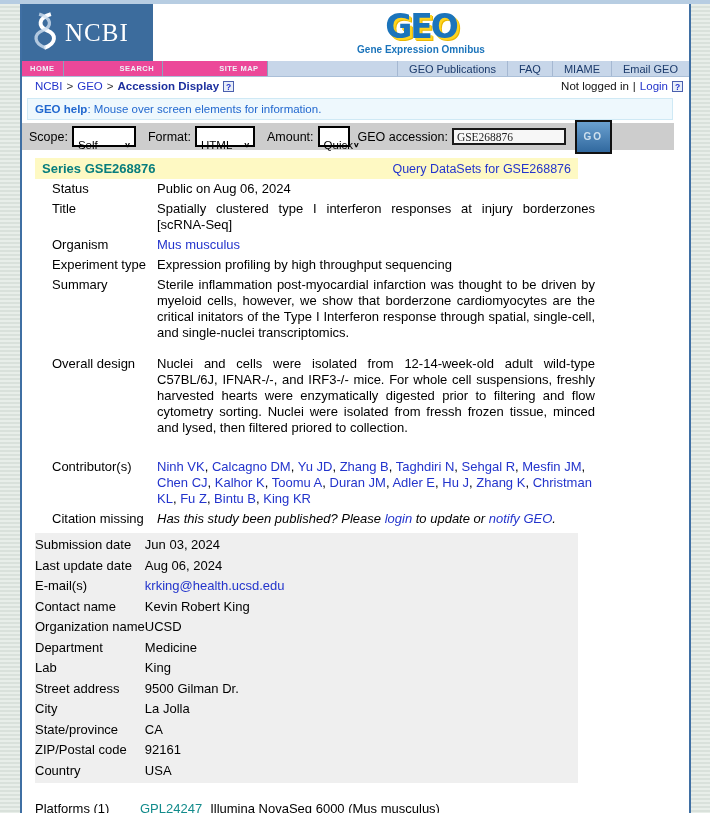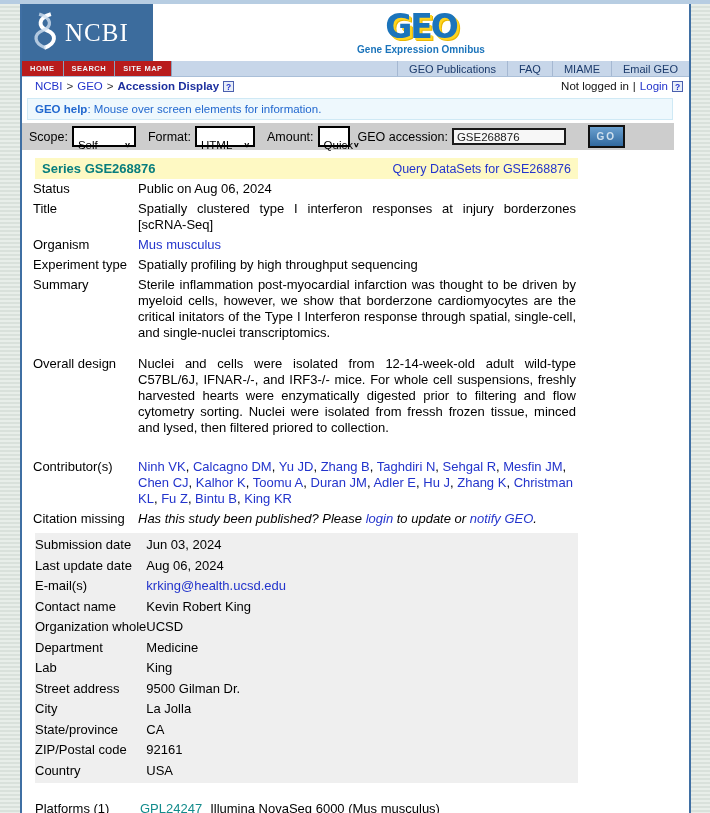--- a/index.html
+++ b/index.html
@@ -18,21 +18,21 @@
   
   .header { height:57px; display:flex; }
   .ncbi-box { width:131px; background:#3c6c9d; display:flex; align-items:center; padding-left:10px; gap:7px; cursor:pointer; }
   .ncbi-text { color:#fff; font-family:"Liberation Serif", serif; font-size:25px; letter-spacing:1px; }
   .geo-box { flex:1; background:#fff; display:flex; flex-direction:column; align-items:center; justify-content:center; padding-top:2px; }
   .geo-logo { font-family:"DejaVu Sans", sans-serif; font-weight:bold; font-size:33px; line-height:30px;
     color:#1b74bb; letter-spacing:-2px; text-shadow:2px 2px 0 #ffd41f, 3px 3px 0 #e9b700; }
   .geo-sub { font-weight:bold; font-size:10px; color:#1b74bb; margin-top:2px; }
   
   .navbar { height:16px; background:#c7d6e9; display:flex; border-bottom:1px solid #aabfd8; }
-  .nav-buttons { display:flex; background:#b91c1c; }
+  .nav-buttons { display:flex; background:#ec4899;gap:48px; }
   .nav-btn { display:flex; align-items:center; padding:0 8px; font-size:7.5px; font-weight:bold;
     letter-spacing:.5px; color:#eef3f8; border-right:1px solid #8aa2bd; cursor:pointer; }
   .nav-fill { flex:1; }
   .nav-links { display:flex; }
   .nav-link { display:flex; align-items:center; padding:0 11px; font-size:11px; color:#1b3a6b;
     border-left:1px solid #a5b8d2; cursor:pointer; }
   
   .crumb-row { height:18px; display:flex; justify-content:space-between; align-items:center;
     padding:0 6px 0 13px; font-size:11.5px; background:#fff; }
   .crumb-left, .crumb-right { display:flex; align-items:center; gap:4px; }
@@ -51,30 +51,30 @@
   .controls { margin-top:3px; margin-right:15px; height:27px; background:#cdcdcd;
     display:flex; align-items:center; padding-left:7px; font-size:12.5px; color:#000; }
   .ctl-label { margin:0 4px 0 0; }
   .ctl-label + .sel, .sel + .ctl-label, .acc-input + .go-btn { }
   .sel { display:inline-flex; align-items:center; justify-content:space-between;
     border:2px solid #000; background:#fff; height:17px; font-size:11.5px;
     padding:17px 3px 0 4px; margin-right:12px; cursor:pointer; }
   .sel-scope { width:64px; } .sel-format { width:60px; } .sel-amount { width:32px; margin-right:8px; }
   .chev { font-size:9px; font-weight:bold; transform:scaleY(.75); }
   .acc-input { width:114px; height:17px; border:2px solid #1a1a1a; background:#f7f7f7;
-    font-family:Liberation Sans, sans-serif; font-size:11.5px; padding-left:3px; color:#222; }
-  .go-btn { margin-left:22px; width:37px; height:23px; background:linear-gradient(#6aa0cf,#31699f);
+    font-family:Liberation Serif, serif; font-size:11.5px; padding-left:3px; color:#222; }
+  .go-btn { margin-left:9px; width:37px; height:34px; background:linear-gradient(#6aa0cf,#31699f);
     border:2px solid #111; color:#cfe0ee; font-weight:bold; font-size:10px; letter-spacing:2px;
     display:flex; align-items:center; justify-content:center; cursor:pointer; }
   
   .series-bar { margin:8px 0 0 13px; width:543px; height:21px; background:#fef9c3;
     display:flex; justify-content:space-between; align-items:center; padding:0 7px; }
   .series-title { font-weight:bold; font-size:13px; color:#077d7d; }
   .series-link { font-size:12.5px; }
-  table.info { margin-left:11px; width:543px; border-collapse:collapse; font-size:13px; line-height:16px; color:#000; }
+  table.info { margin-left:30px; width:543px; border-collapse:collapse; font-size:13px; line-height:16px; color:#000; }
   td.lbl { width:105px; vertical-align:top; padding:2px 0; white-space:nowrap; }
   td.val { padding:2px 0; vertical-align:top; }
   .just { text-align:justify; }
   tr.pad-sum td { padding-bottom:13px; }
   tr.pad-des td { padding-bottom:21px; }
   .italic { font-style:italic; }
   .contact-block { margin:4px 0 0 13px; width:543px; background:#efefef; padding:2px 0; }
   table.contact { width:100%; border-collapse:collapse; font-size:13px; line-height:16.5px; color:#000; }
   
   .plat-row { margin:18px 0 0 13px; width:543px; display:flex; font-size:13px; line-height:16px; }
@@ -176,21 +176,21 @@
     <tr>
       <td class="lbl">Title</td>
       <td class="val just">Spatially clustered type I interferon responses at injury borderzones [scRNA-Seq]</td>
     </tr>
     <tr>
       <td class="lbl">Organism</td>
       <td class="val"><a class="lnk" href="#">Mus musculus</a></td>
     </tr>
     <tr>
       <td class="lbl">Experiment type</td>
-      <td class="val">Spatially profiling by high throughput sequencing</td>
+      <td class="val">Expression profiling by high throughput sequencing</td>
     </tr>
     <tr class="pad-sum">
       <td class="lbl">Summary</td>
       <td class="val just">Sterile inflammation post-myocardial infarction was thought to be driven by myeloid cells, however, we show that borderzone cardiomyocytes are the critical initators of the Type I Interferon response through spatial, single-cell, and single-nuclei transcriptomics.</td>
     </tr>
     <tr class="pad-des">
       <td class="lbl">Overall design</td>
       <td class="val just">Nuclei and cells were isolated from 12-14-week-old adult wild-type C57BL/6J, IFNAR-/-, and IRF3-/- mice. For whole cell suspensions, freshly harvested hearts were enzymatically digested prior to filtering and flow cytometry sorting. Nuclei were isolated from fressh frozen tissue, minced and lysed, then filtered priored to collection.</td>
     </tr>
     <tr>
@@ -217,21 +217,21 @@
       </tr>
       <tr>
         <td class="lbl">E-mail(s)</td>
         <td class="val"><a class="lnk" href="#">krking@health.ucsd.edu</a></td>
       </tr>
       <tr>
         <td class="lbl">Contact name</td>
         <td class="val">Kevin Robert King</td>
       </tr>
       <tr>
-        <td class="lbl">Organization whole</td>
+        <td class="lbl">Organization name</td>
         <td class="val">UCSD</td>
       </tr>
       <tr>
         <td class="lbl">Department</td>
         <td class="val">Medicine</td>
       </tr>
       <tr>
         <td class="lbl">Lab</td>
         <td class="val">King</td>
       </tr>

